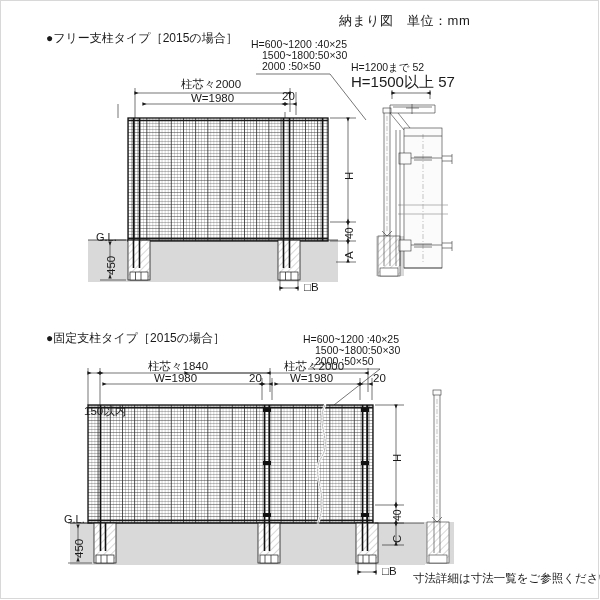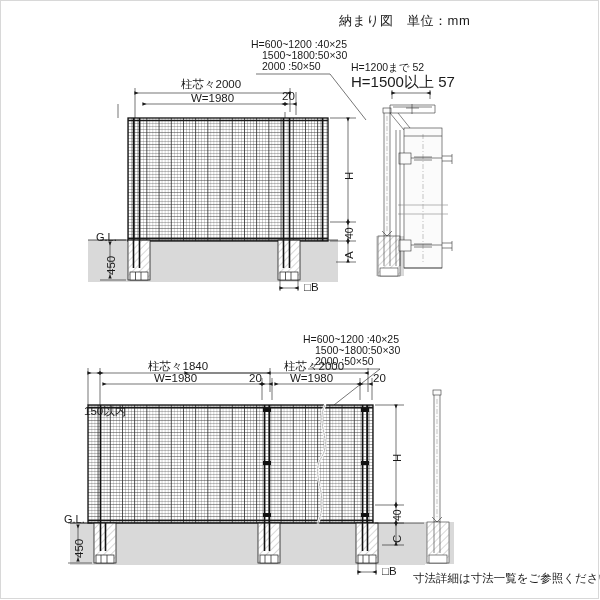--- a/index.html
+++ b/index.html
@@ -320,40 +320,42 @@
       <rect x="427" y="522" width="22" height="41" fill="#ffffff" stroke="#333" stroke-width="0.6"></rect>
       <rect x="427" y="522" width="22" height="41" fill="url(#hatch45)"></rect>
       <rect x="429" y="555" width="18" height="8" fill="#ffffff" stroke="#333" stroke-width="0.6"></rect>
       <path class="detl" d="M434 522 V553 M440 522 V553"></path>
       <path class="detl" d="M432 517 L437 522 L442 517"></path>
     </g>
   </svg>
 
   <div class="lbl" style="left:339px;top:14px;font-size:13px;letter-spacing:0.5px;">納まり図　単位：mm</div>
 
+  <div class="lbl" style="left:46px;top:32px;font-size:12px;">●フリー支柱タイプ［2015の場合］</div>
 
   <div class="lbl" style="left:251px;top:39px;font-size:10.5px;">H=600~1200  :40×25</div>
   <div class="lbl" style="left:262px;top:50px;font-size:10.5px;">1500~1800:50×30</div>
   <div class="lbl" style="left:262px;top:61px;font-size:10.5px;">2000        :50×50</div>
 
   <div class="lbl" style="left:351px;top:62px;font-size:10.5px;">H=1200まで  52</div>
   <div class="lbl" style="left:351px;top:74px;font-size:15px;">H=1500以上 57</div>
 
   <div class="lbl" style="left:181px;top:79px;font-size:11.5px;">柱芯々2000</div>
   <div class="lbl" style="left:191px;top:93px;font-size:11.5px;">W=1980</div>
   <div class="lbl" style="left:282px;top:91px;font-size:11.5px;">20</div>
 
   <div class="lbl vert" style="left:344px;top:180px;font-size:11.5px;">H</div>
   <div class="lbl vert" style="left:344px;top:239px;font-size:10.5px;">40</div>
   <div class="lbl vert" style="left:344px;top:259px;font-size:11.5px;">A</div>
 
   <div class="lbl" style="left:96px;top:232px;font-size:11px;">G.L.</div>
   <div class="lbl vert" style="left:106px;top:275px;font-size:11.5px;">450</div>
   <div class="lbl" style="left:304px;top:282px;font-size:11.5px;">□B</div>
 
+  <div class="lbl" style="left:46px;top:332px;font-size:12px;">●固定支柱タイプ［2015の場合］</div>
 
   <div class="lbl" style="left:303px;top:334px;font-size:10.5px;">H=600~1200  :40×25</div>
   <div class="lbl" style="left:315px;top:345px;font-size:10.5px;">1500~1800:50×30</div>
   <div class="lbl" style="left:315px;top:356px;font-size:10.5px;">2000        :50×50</div>
 
   <div class="lbl" style="left:84px;top:362px;font-size:11.5px;margin-top:44px;">150以内</div>
   <div class="lbl" style="left:148px;top:361px;font-size:11.5px;">柱芯々1840</div>
   <div class="lbl" style="left:284px;top:361px;font-size:11.5px;">柱芯々2000</div>
 
   <div class="lbl" style="left:154px;top:373px;font-size:11.5px;">W=1980</div>

